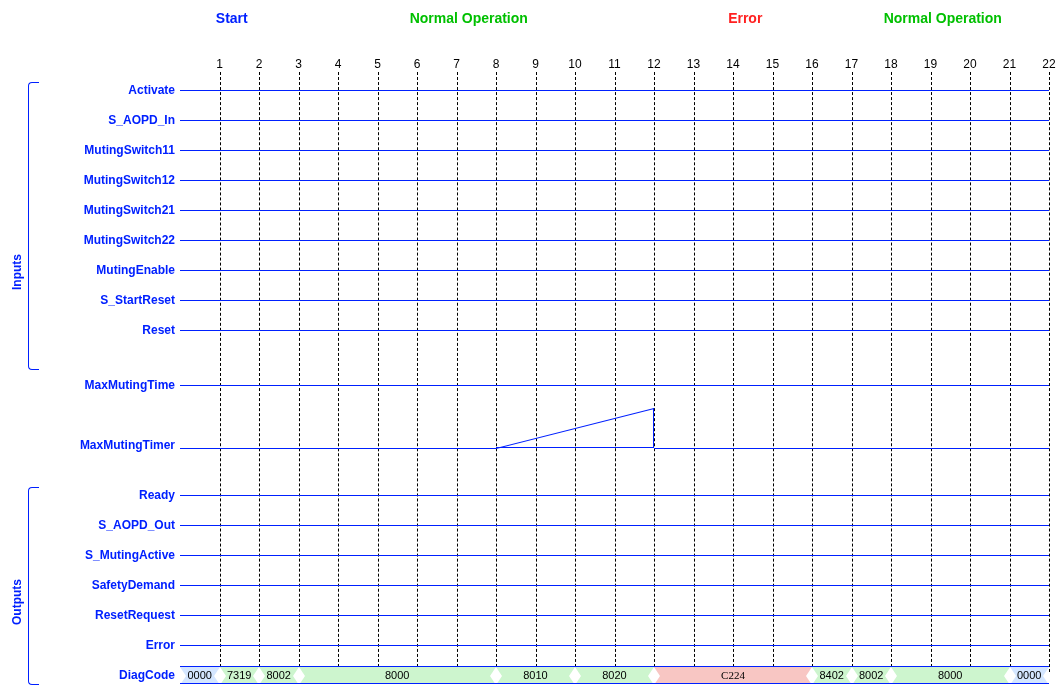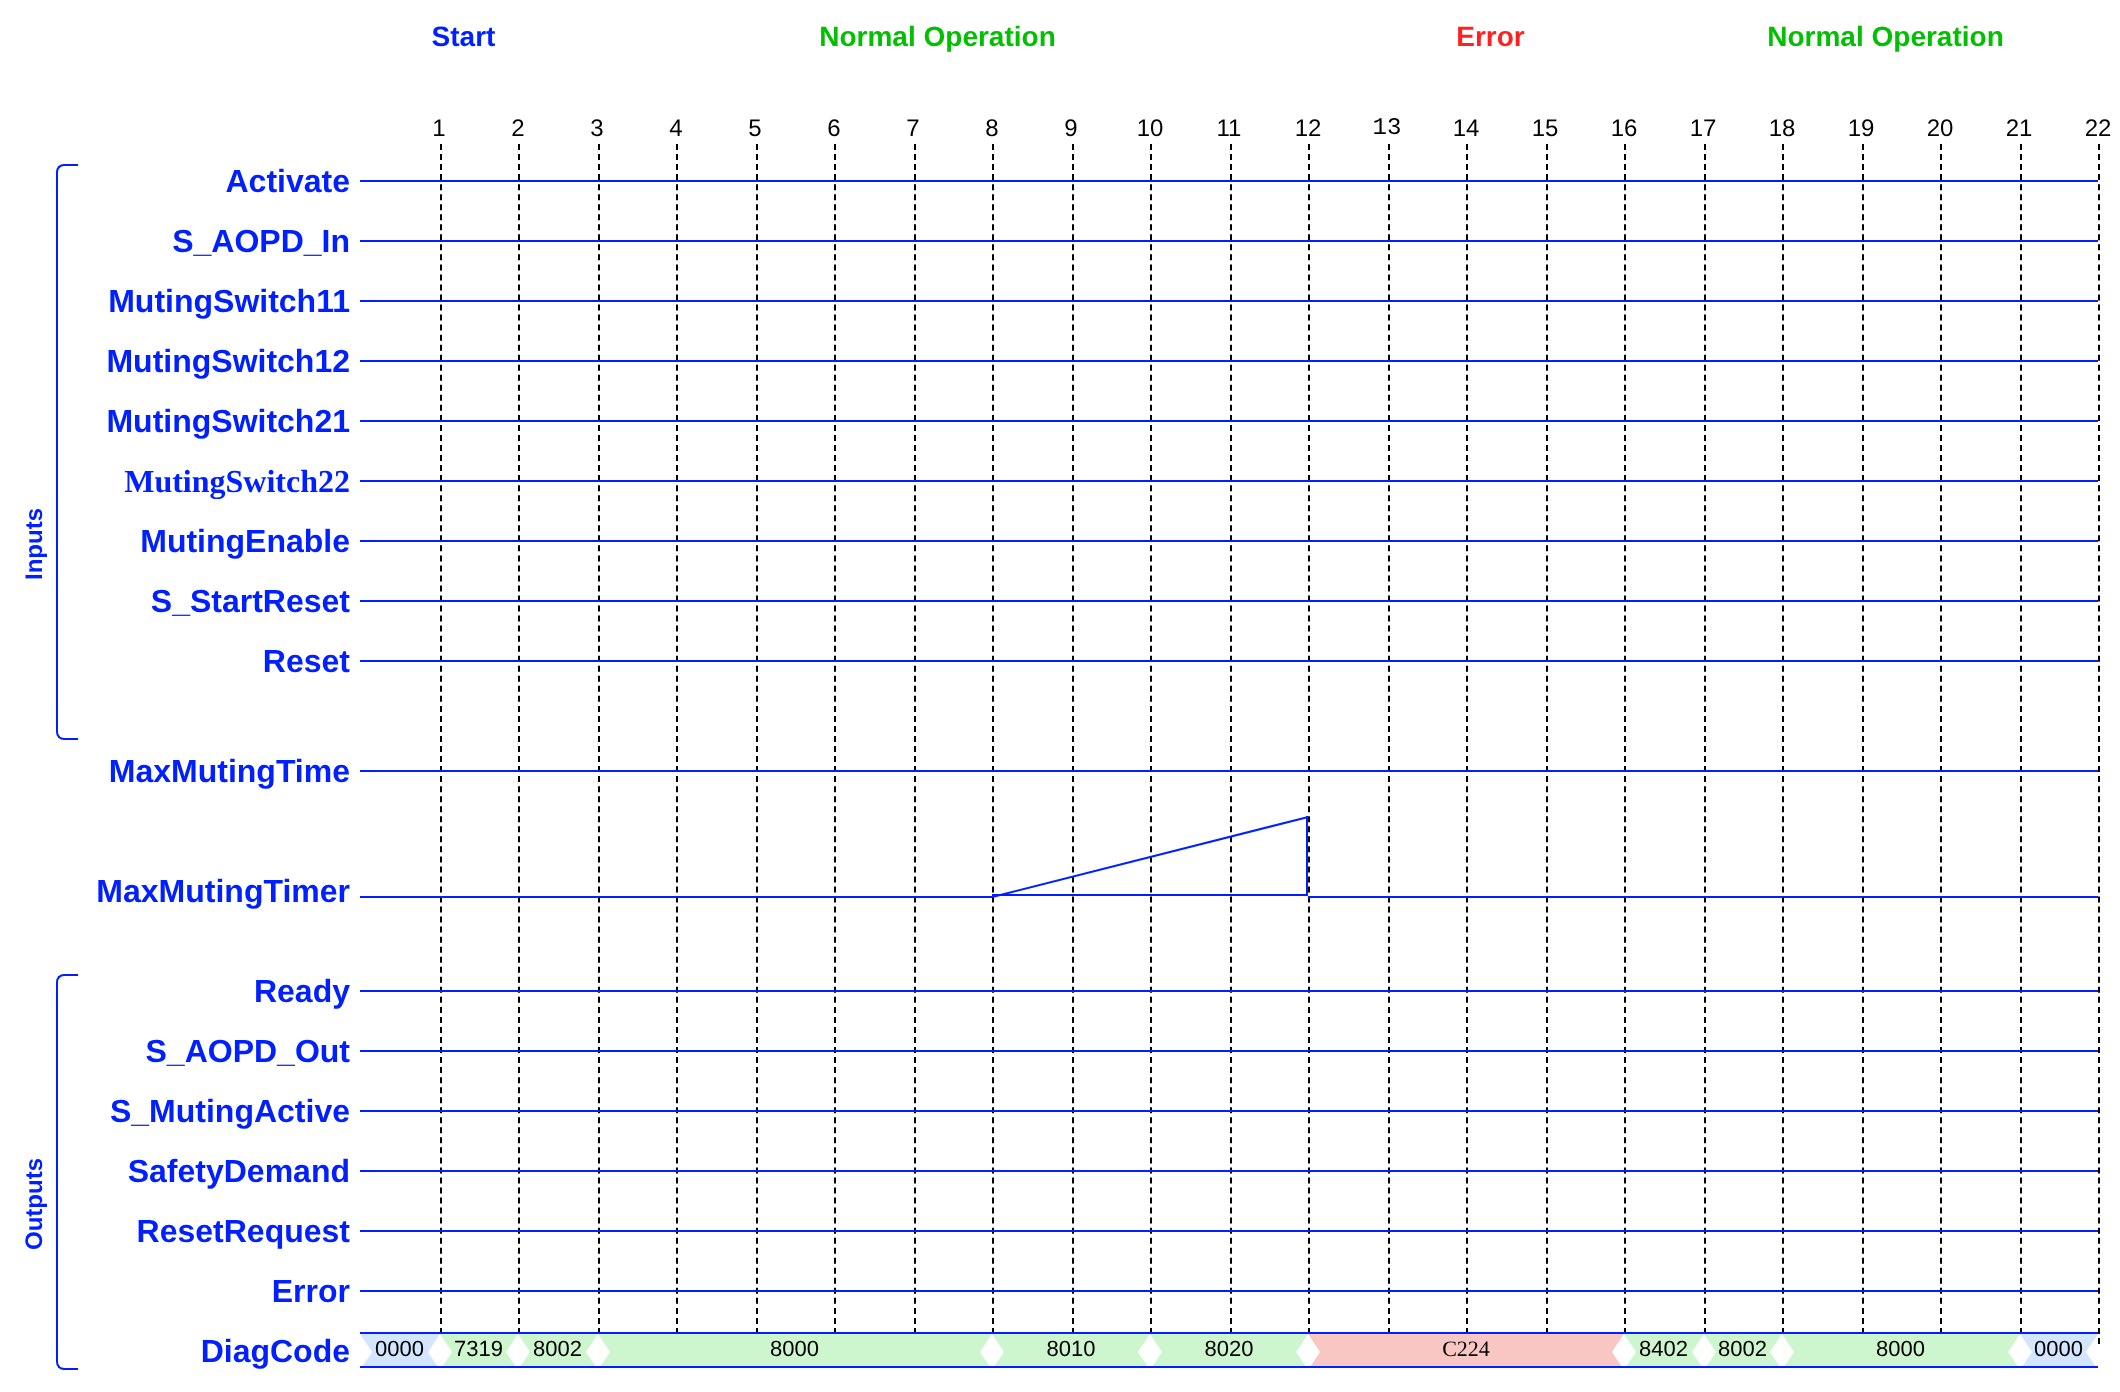--- a/index.html
+++ b/index.html
@@ -43,21 +43,21 @@
     top: 72px;
     height: 600px;
     width: 0;
     border-left: 1px dashed #000;
   }
   .row-label {
     position: absolute;
     right: calc(1060px - 175px);
     color: #0020ff;
     font-weight: bold;
-    font-size: 16px;
+    font-size: 12px;
     white-space: nowrap;
     text-align: right;
   }
   .axis-label {
     position: absolute;
     left: 10px;
     color: #0020ff;
     font-size: 12px;
     font-weight: bold;
     transform: rotate(-90deg);
@@ -142,21 +142,21 @@
     <span class="tick" style="left: 496px;">8</span>
     <div class="vline" style="left: 496px;"></div>
     <span class="tick" style="left: 535.5px;">9</span>
     <div class="vline" style="left: 535.5px;"></div>
     <span class="tick" style="left: 575px;">10</span>
     <div class="vline" style="left: 575px;"></div>
     <span class="tick" style="left: 614.5px;">11</span>
     <div class="vline" style="left: 614.5px;"></div>
     <span class="tick" style="left: 654px;">12</span>
     <div class="vline" style="left: 654px;"></div>
-    <span class="tick" style="left: 693.5px; font-family: Liberation Mono, monospace;">13</span>
+    <span class="tick" style="left: 693.5px;">13</span>
     <div class="vline" style="left: 693.5px;"></div>
     <span class="tick" style="left: 733px;">14</span>
     <div class="vline" style="left: 733px;"></div>
     <span class="tick" style="left: 772.5px;">15</span>
     <div class="vline" style="left: 772.5px;"></div>
     <span class="tick" style="left: 812px;">16</span>
     <div class="vline" style="left: 812px;"></div>
     <span class="tick" style="left: 851.5px;">17</span>
     <div class="vline" style="left: 851.5px;"></div>
     <span class="tick" style="left: 891px;">18</span>
@@ -172,21 +172,21 @@
     <span class="row-label" style="top: 83px;">Activate</span>
     <div class="row-base" style="top: 90px; left: 180px; width: 869px;"></div>
     <span class="row-label" style="top: 113px;">S_AOPD_In</span>
     <div class="row-base" style="top: 120px; left: 180px; width: 869px;"></div>
     <span class="row-label" style="top: 143px;">MutingSwitch11</span>
     <div class="row-base" style="top: 150px; left: 180px; width: 869px;"></div>
     <span class="row-label" style="top: 173px; padding-left: 24px;">MutingSwitch12</span>
     <div class="row-base" style="top: 180px; left: 180px; width: 869px;"></div>
     <span class="row-label" style="top: 203px; margin-left: 44px;">MutingSwitch21</span>
     <div class="row-base" style="top: 210px; left: 180px; width: 869px;"></div>
-    <span class="row-label" style="top: 233px; font-family: Liberation Serif, serif;">MutingSwitch22</span>
+    <span class="row-label" style="top: 233px;">MutingSwitch22</span>
     <div class="row-base" style="top: 240px; left: 180px; width: 869px;"></div>
     <span class="row-label" style="top: 263px; text-align: center;">MutingEnable</span>
     <div class="row-base" style="top: 270px; left: 180px; width: 869px;"></div>
     <span class="row-label" style="top: 293px;">S_StartReset</span>
     <div class="row-base" style="top: 300px; left: 180px; width: 869px;"></div>
     <span class="row-label" style="top: 323px;">Reset</span>
     <div class="row-base" style="top: 330px; left: 180px; width: 869px;"></div>
     <div class="bracket" style="top: 82px; height: 286px;"></div>
     <span class="row-label" style="top: 378px;">MaxMutingTime</span>
     <div class="row-base" style="top: 385px; left: 180px; width: 869px;"></div>

